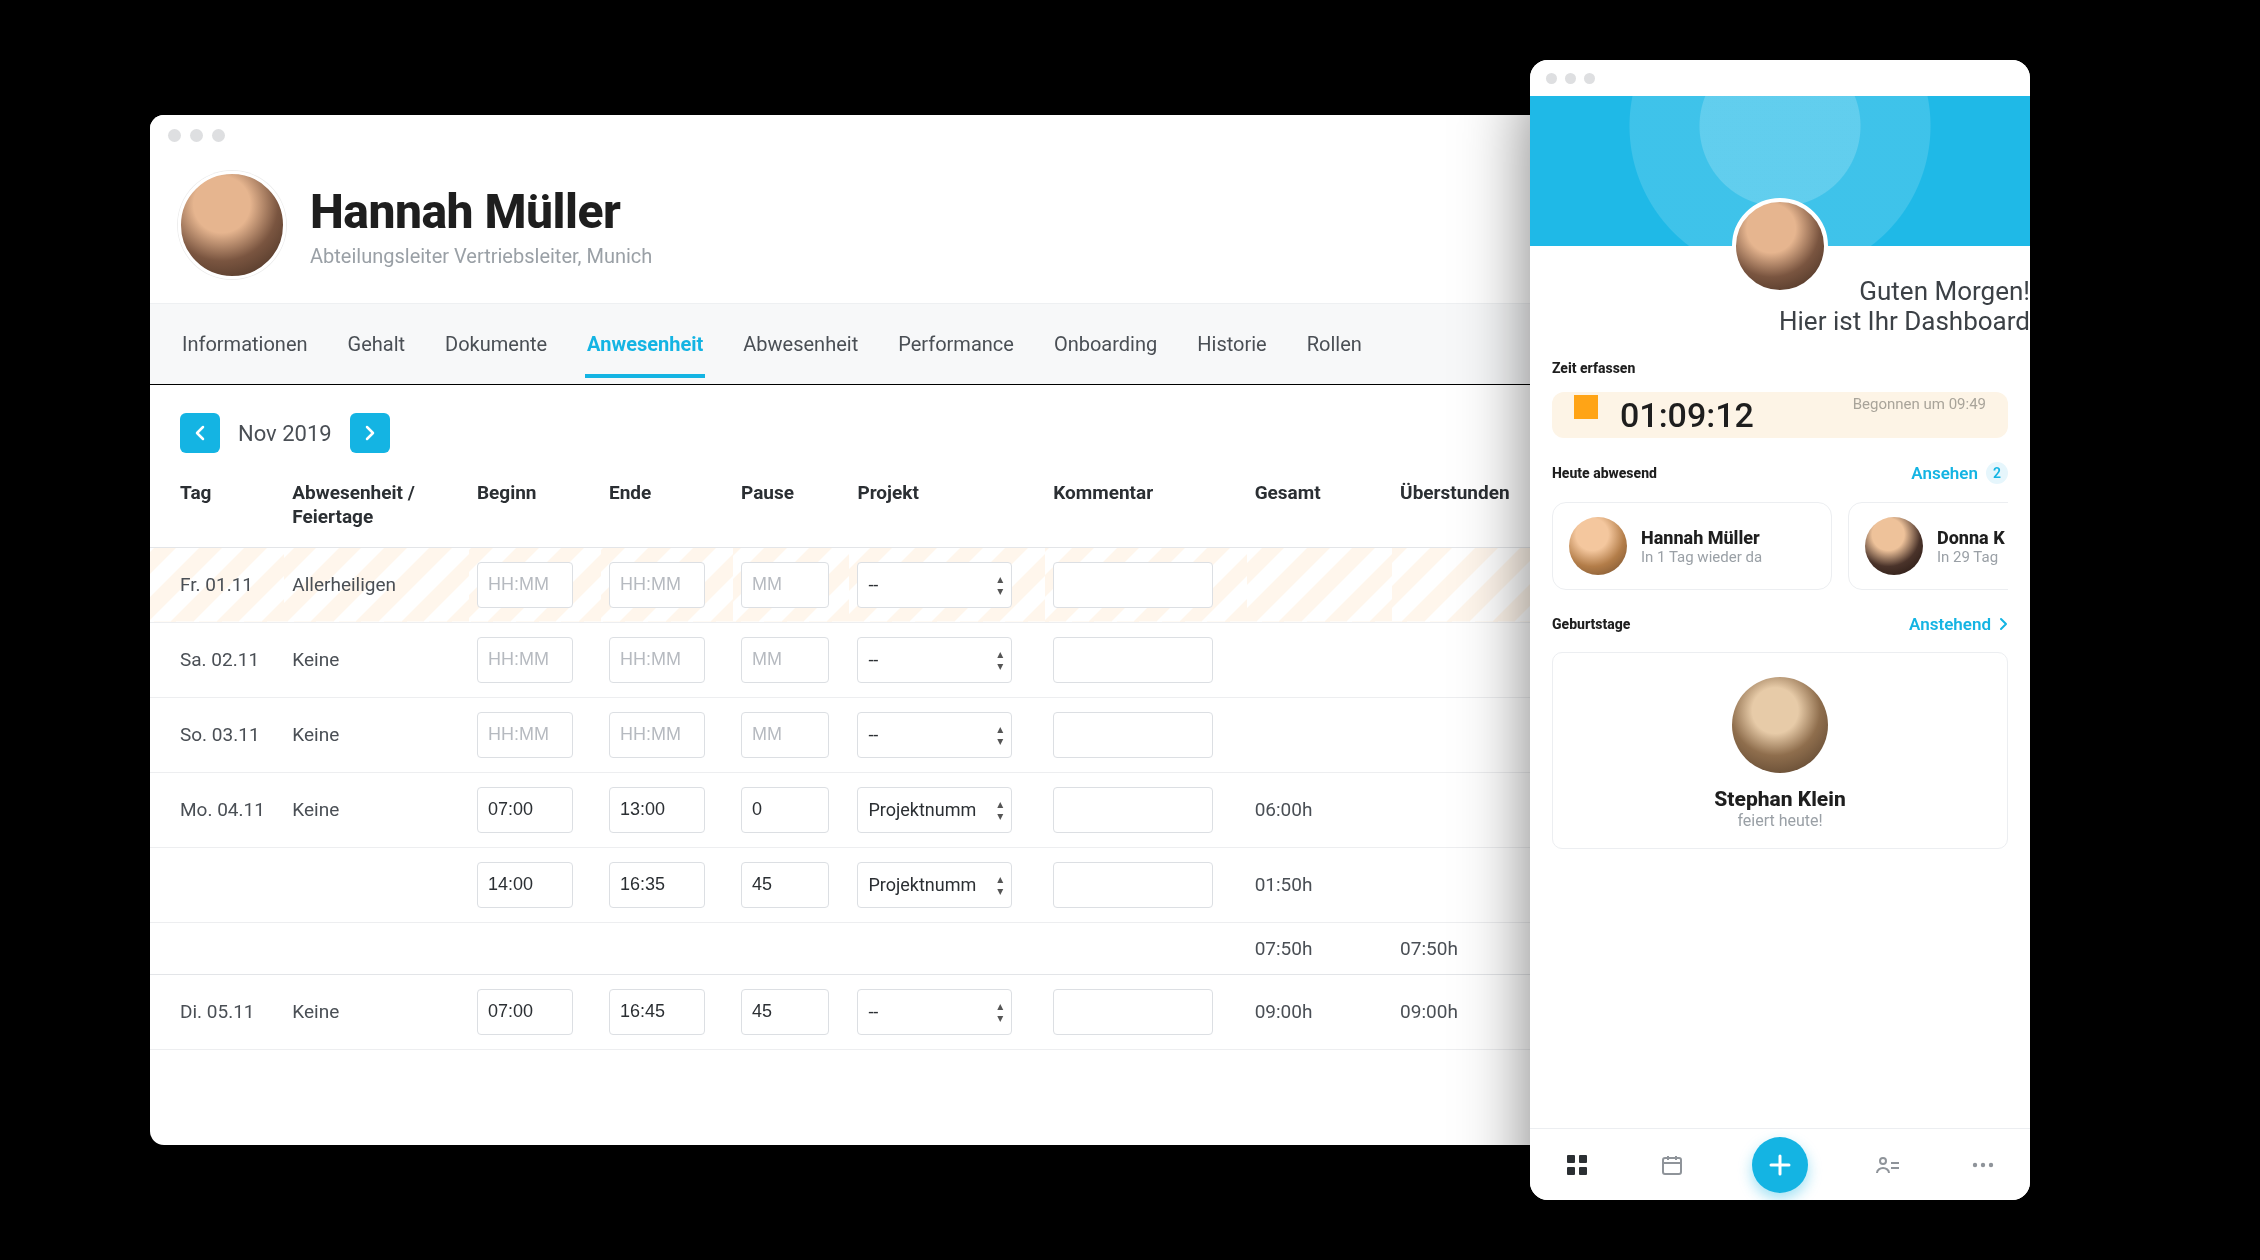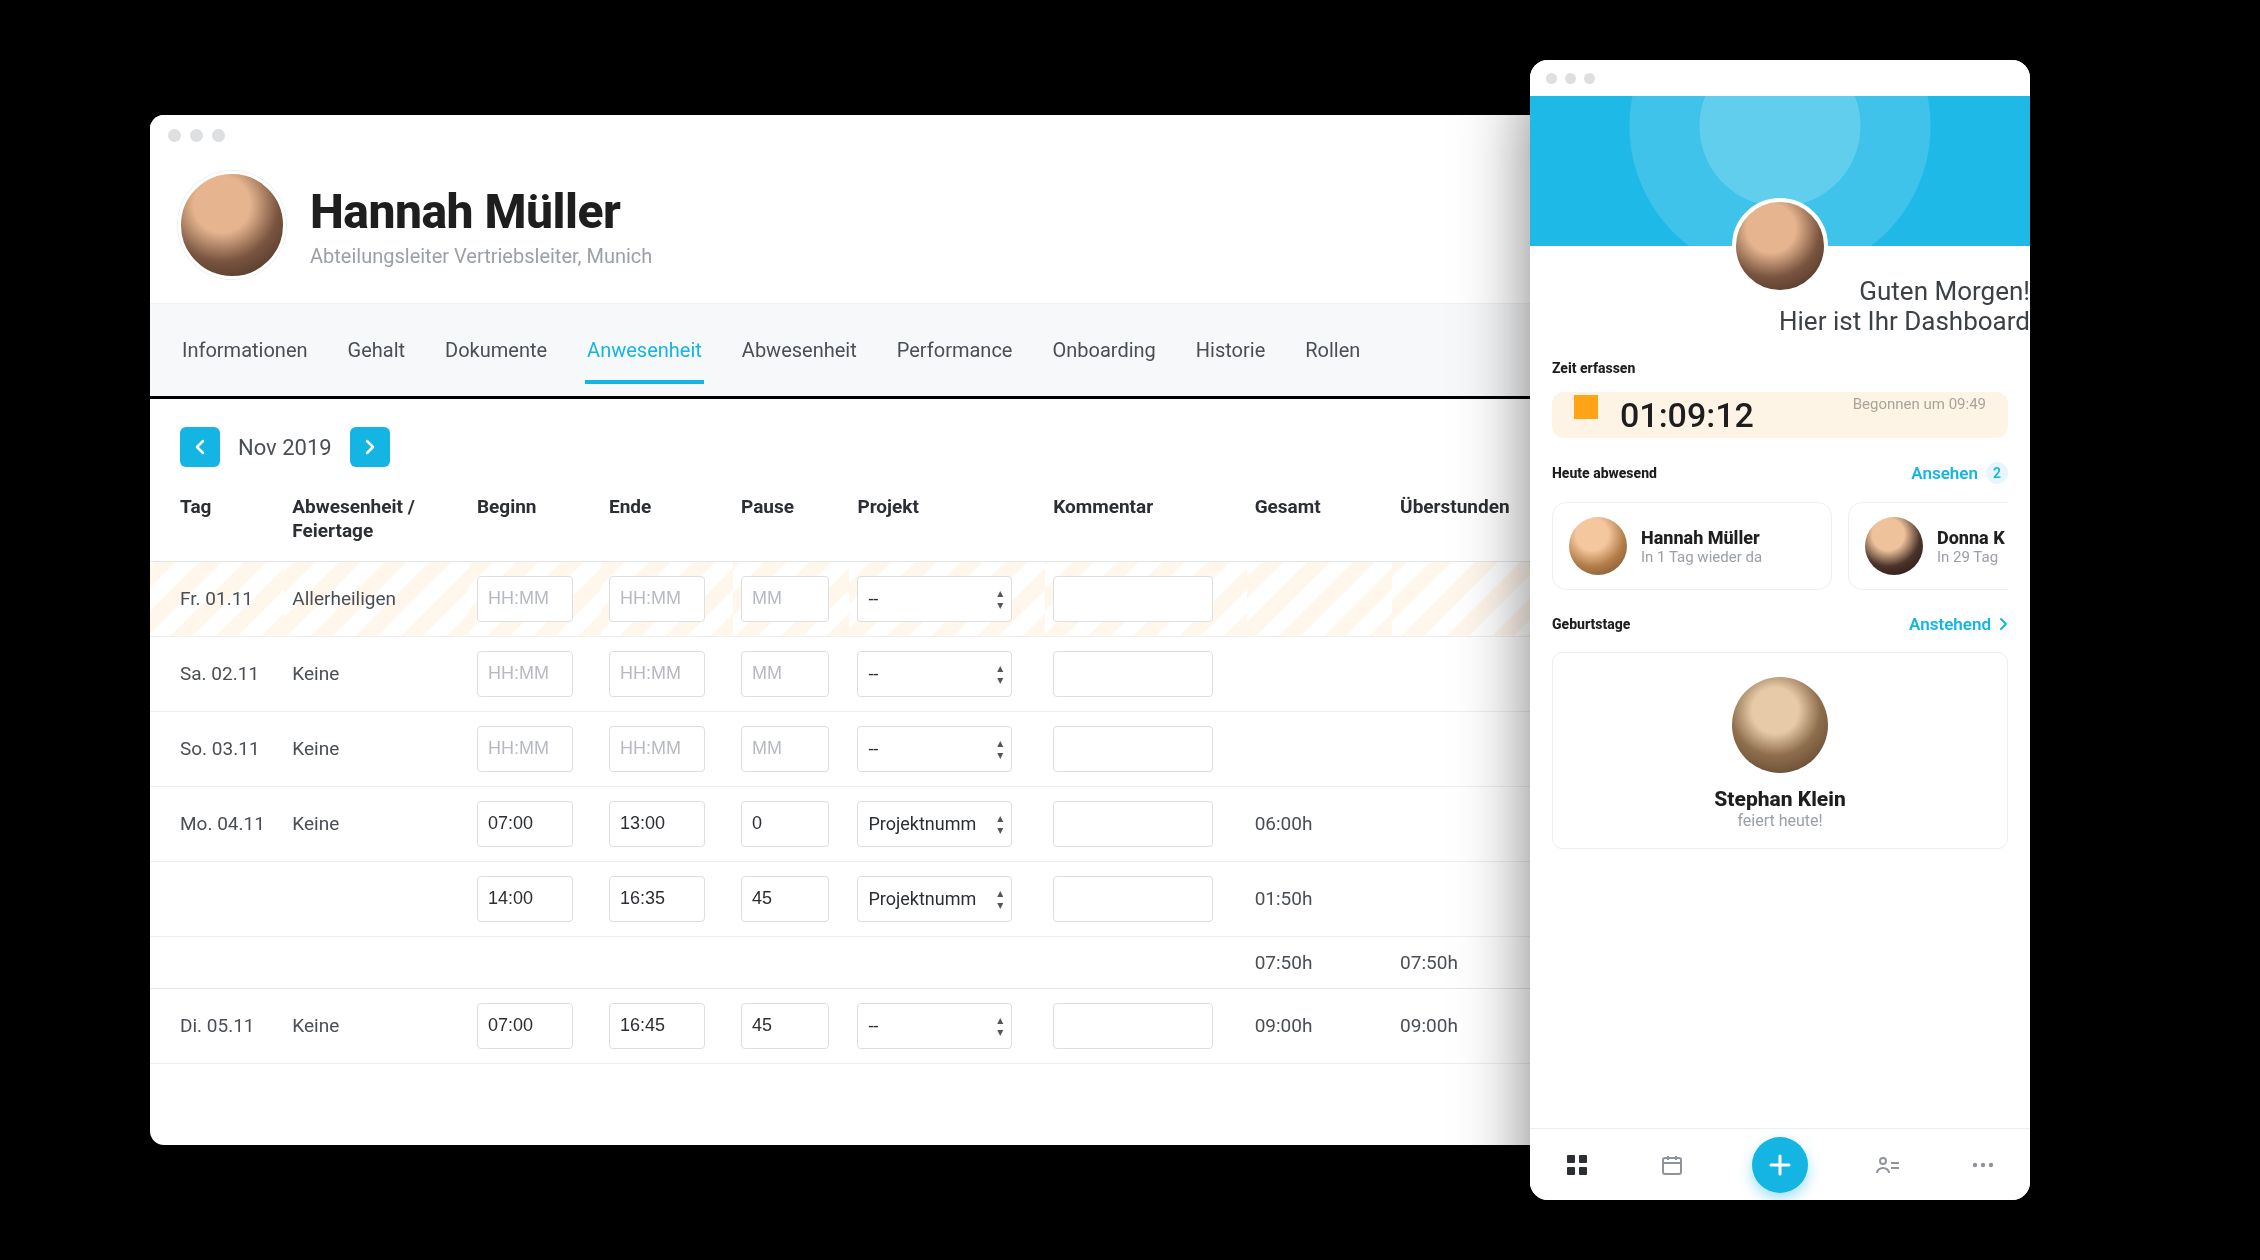--- a/index.html
+++ b/index.html
@@ -58,35 +58,35 @@
   }
   .profile-sub {
     font-size: 20px;
     color: #9aa0a6;
     margin-top: 4px;
   }
 
   .tabs {
     display: flex;
     gap: 36px;
-    padding: 12px 30px;
+    padding: 6px 30px;
     background: #f7f8f9;
     border-top: 1px solid #eef0f2;
-    border-bottom: 3px solid #000000;
+    border-bottom: 1px solid #000000;
   }
   .tab {
     padding: 22px 2px;
     font-size: 20px;
     color: #4a4f55;
     cursor: pointer;
     position: relative;
   }
   .tab.active {
     color: #14b4e3;
-    font-weight: 400;
+    font-weight: 700;
   }
   .tab.active::after {
     content: "";
     position: absolute;
     left: 0; right: 0; bottom: 0;
     height: 4px;
     background: #14b4e3;
   }
 
   .month-nav {

